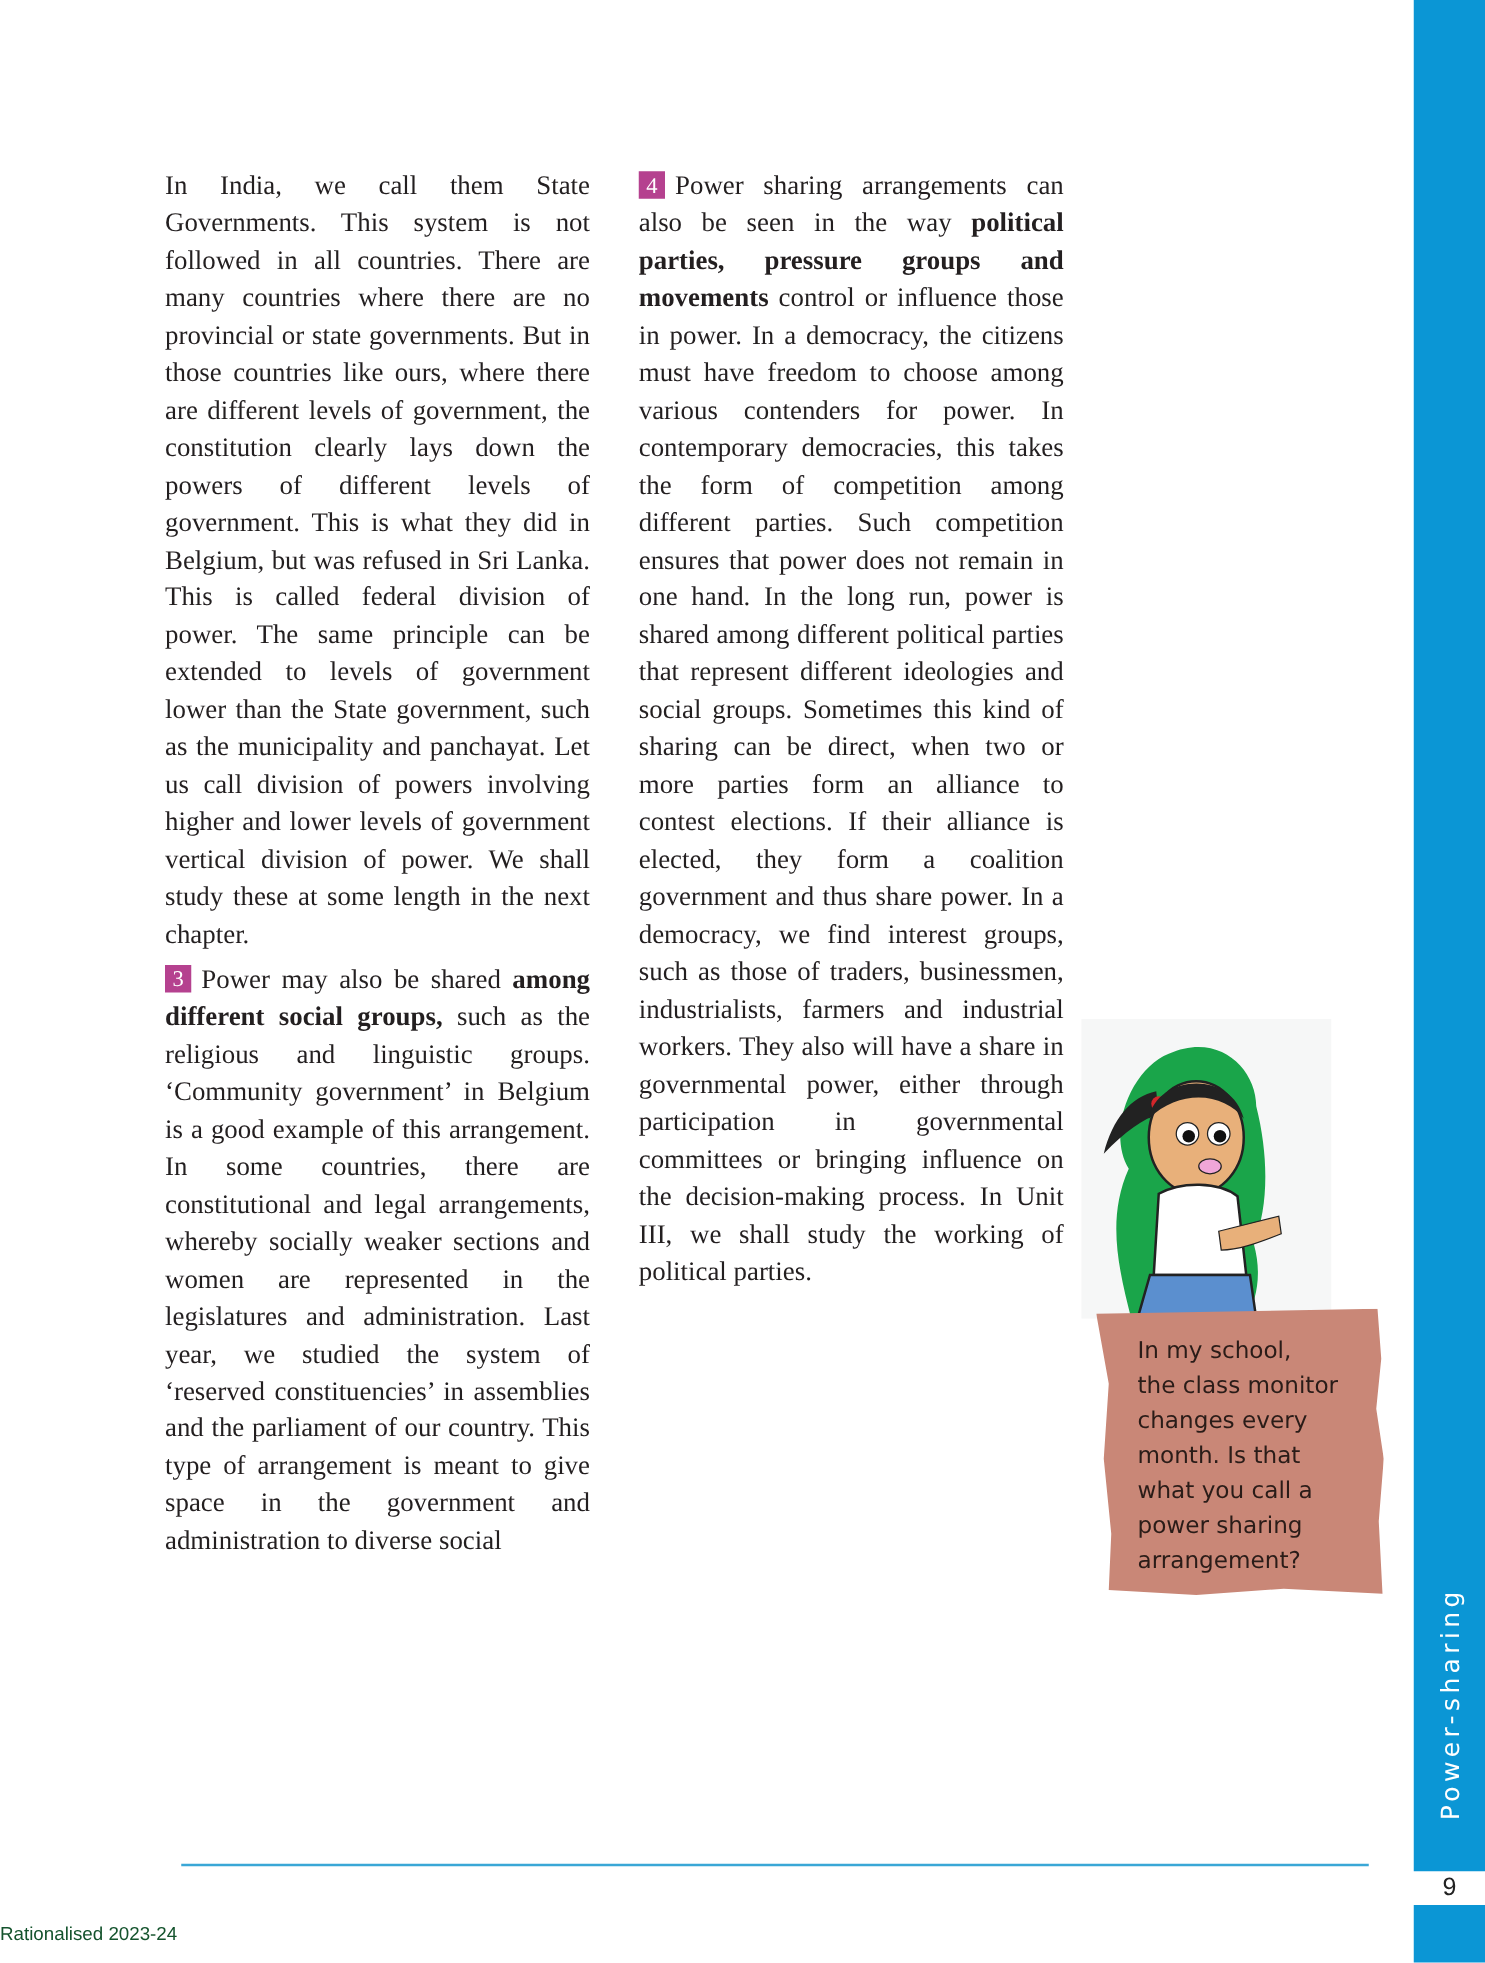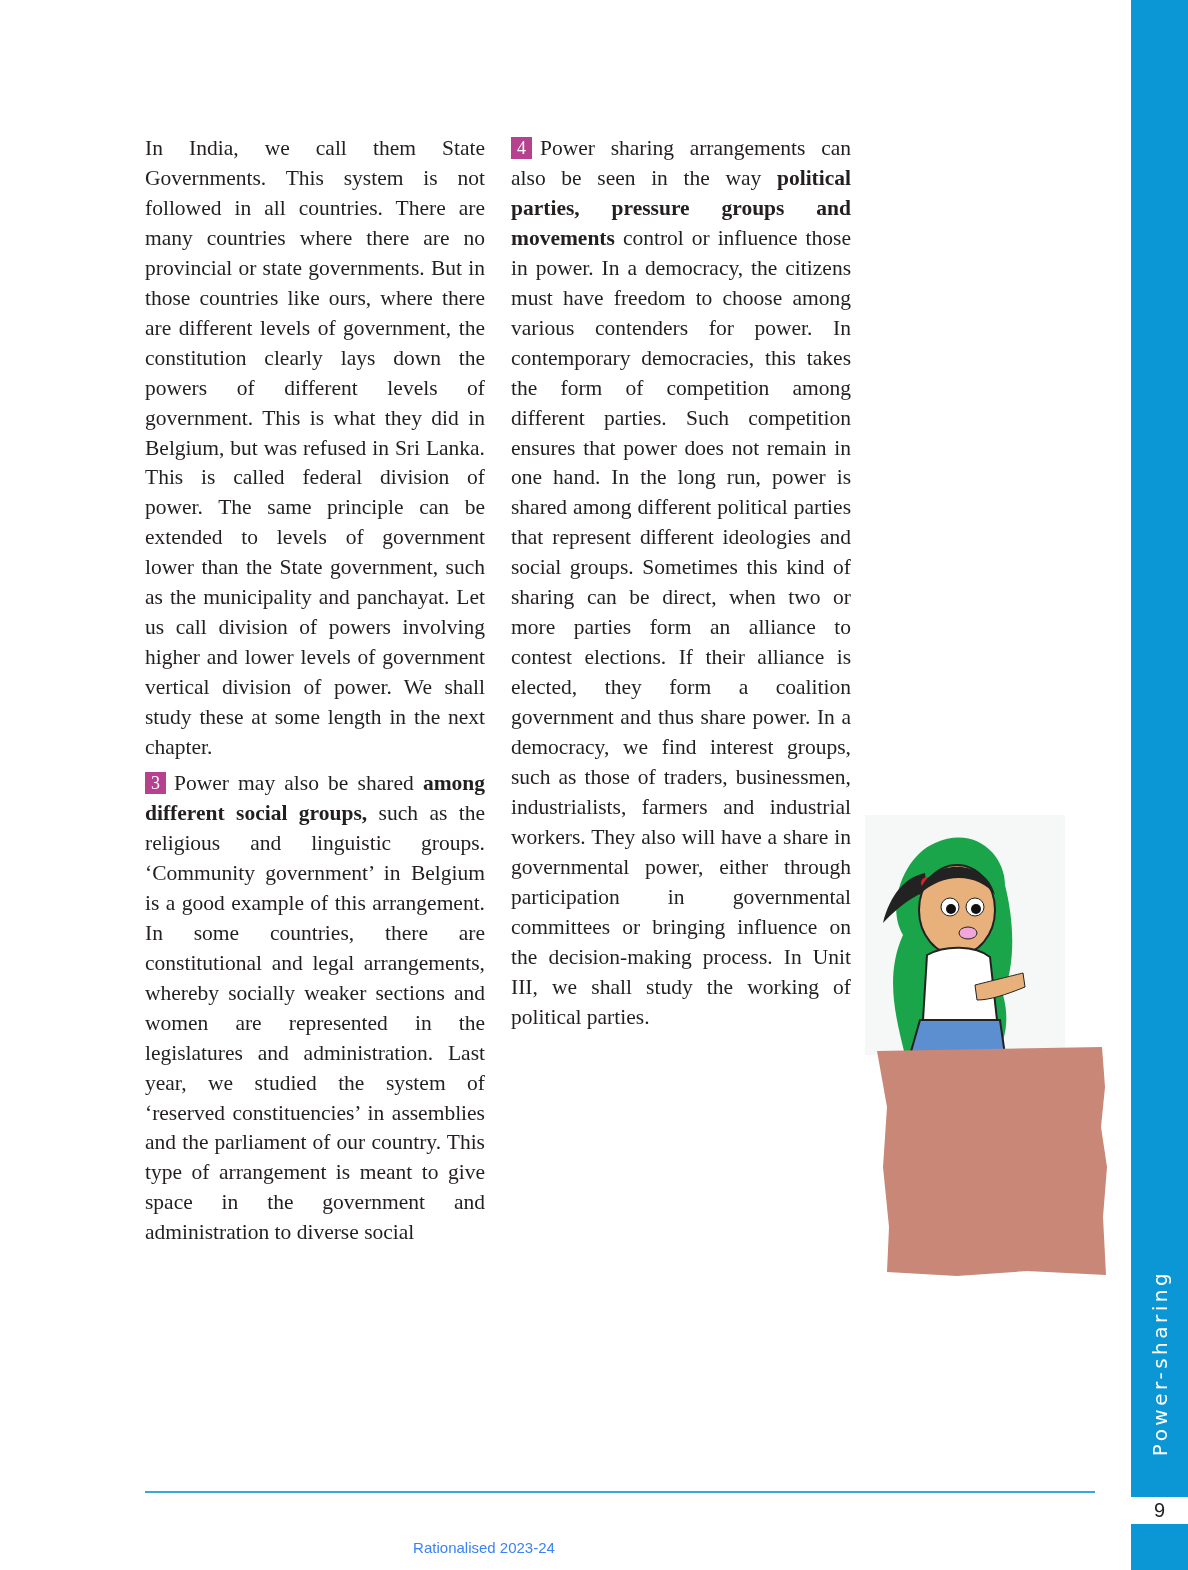--- a/index.html
+++ b/index.html
@@ -5,21 +5,21 @@
   html, body { margin:0; padding:0; }
   body {
     width:1188px; height:1570px; position:relative; background:#ffffff;
     overflow:hidden; font-family:"Liberation Serif","DejaVu Serif",serif; color:#231f20;
   }
   .col {
     position:absolute; top:134px; width:340px;
     font-size:21.5px; line-height:29.95px; text-align:justify;
   }
   .col p { margin:0 0 6px 0; }
-  .col-left { left:145px; }
+  .col-left { left:132px; }
   .col-right { left:511px; }
   .num-badge {
     display:inline-block; background:#b5418f; color:#fff;
     font-size:18px; line-height:22px; width:21px; text-align:center;
     margin-right:8px; vertical-align:1px;
   }
   b { font-weight:bold; }
   .sidebar {
     position:absolute; left:1131px; top:0; width:57px; height:1497px; background:#0b96d5;
   }
@@ -36,22 +36,22 @@
     font-size:20px; letter-spacing:3.5px;
   }
   .page-number {
     position:absolute; left:1131px; top:1497px; width:57px; height:27px;
     text-align:center; font-family:"Liberation Sans","DejaVu Sans",sans-serif; font-size:20px; line-height:27px; color:#222;
   }
   .footer-rule {
     position:absolute; left:145px; top:1491px; width:950px; height:2px; background:#3aa7d6;
   }
   .footer-note {
-    position:absolute; left:0; width:968px; top:1539px; text-align:center;
-    font-family:"Liberation Sans","DejaVu Sans",sans-serif; font-size:15px; color:#3b82f6;
+    position:absolute; left:0; width:968px; top:1539px; 
+    font-family:"Liberation Sans","DejaVu Sans",sans-serif; font-size:15px; color:#14532d;
   }
   .illustration {
     position:absolute; left:865px; top:815px; width:225px; height:240px;
   }
   .speech-note {
     position:absolute; left:877px; top:1047px; width:230px; height:230px;
   }
   .speech-note svg { position:absolute; left:0; top:0; }
   .speech-text {
     position:absolute; left:33px; top:20px; width:195px;
@@ -87,20 +87,29 @@
     <path d="M62 140 C80 130 110 130 125 142 L132 205 L58 205 Z" fill="#ffffff" stroke="#222" stroke-width="2"></path>
     <path d="M110 170 C130 165 150 160 158 158 L160 172 C140 180 125 185 112 185 Z" fill="#e8b07a" stroke="#222"></path>
     <path d="M55 205 L135 205 L140 240 L45 240 Z" fill="#5b8fcf" stroke="#222" stroke-width="2"></path>
   </svg>
 </div>
 
 <div class="speech-note">
   <svg width="230" height="230" viewBox="0 0 230 230">
     <path d="M0 4 L225 0 L228 40 L224 80 L230 120 L226 170 L229 228 L150 224 L80 229 L10 225 L12 180 L6 120 L10 60 Z" fill="#c98777"></path>
   </svg>
+  <div class="speech-text">
+    <div>In my school,</div>
+    <div>the class monitor</div>
+    <div>changes every</div>
+    <div>month. Is that</div>
+    <div>what you call a</div>
+    <div>power sharing</div>
+    <div>arrangement?</div>
+  </div>
 </div>
 
 <div class="sidebar"></div>
 <div class="sidebar-title">
   <span>Power-sharing</span>
 </div>
 <div class="page-number">9</div>
 <div class="sidebar-bottom"></div>
 
 <div class="footer-rule"></div>

